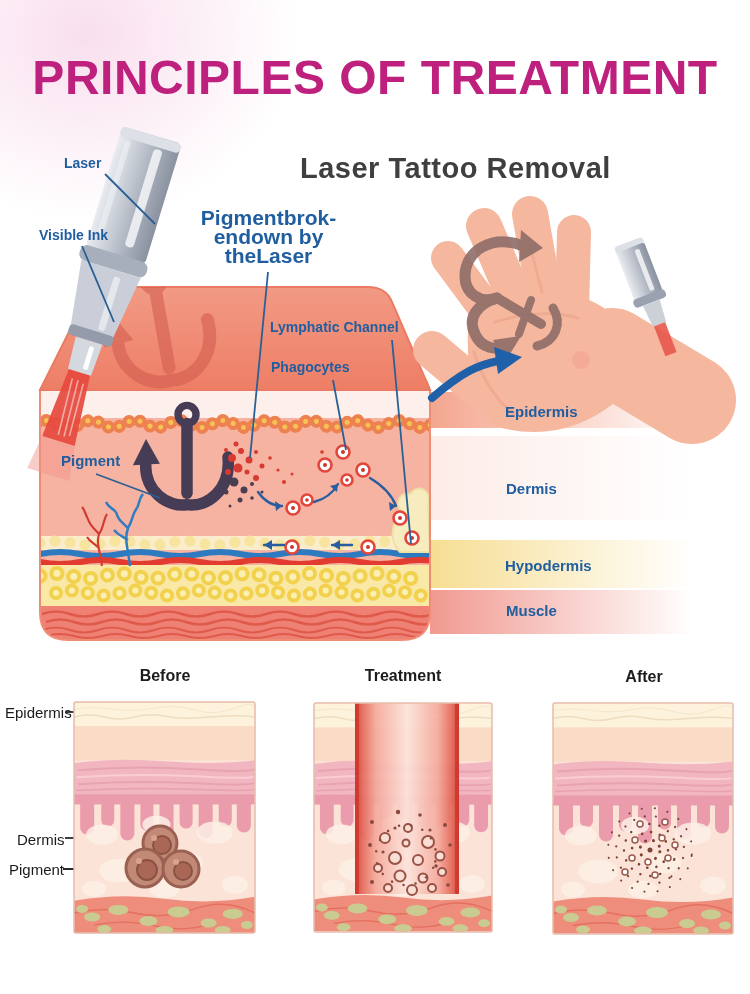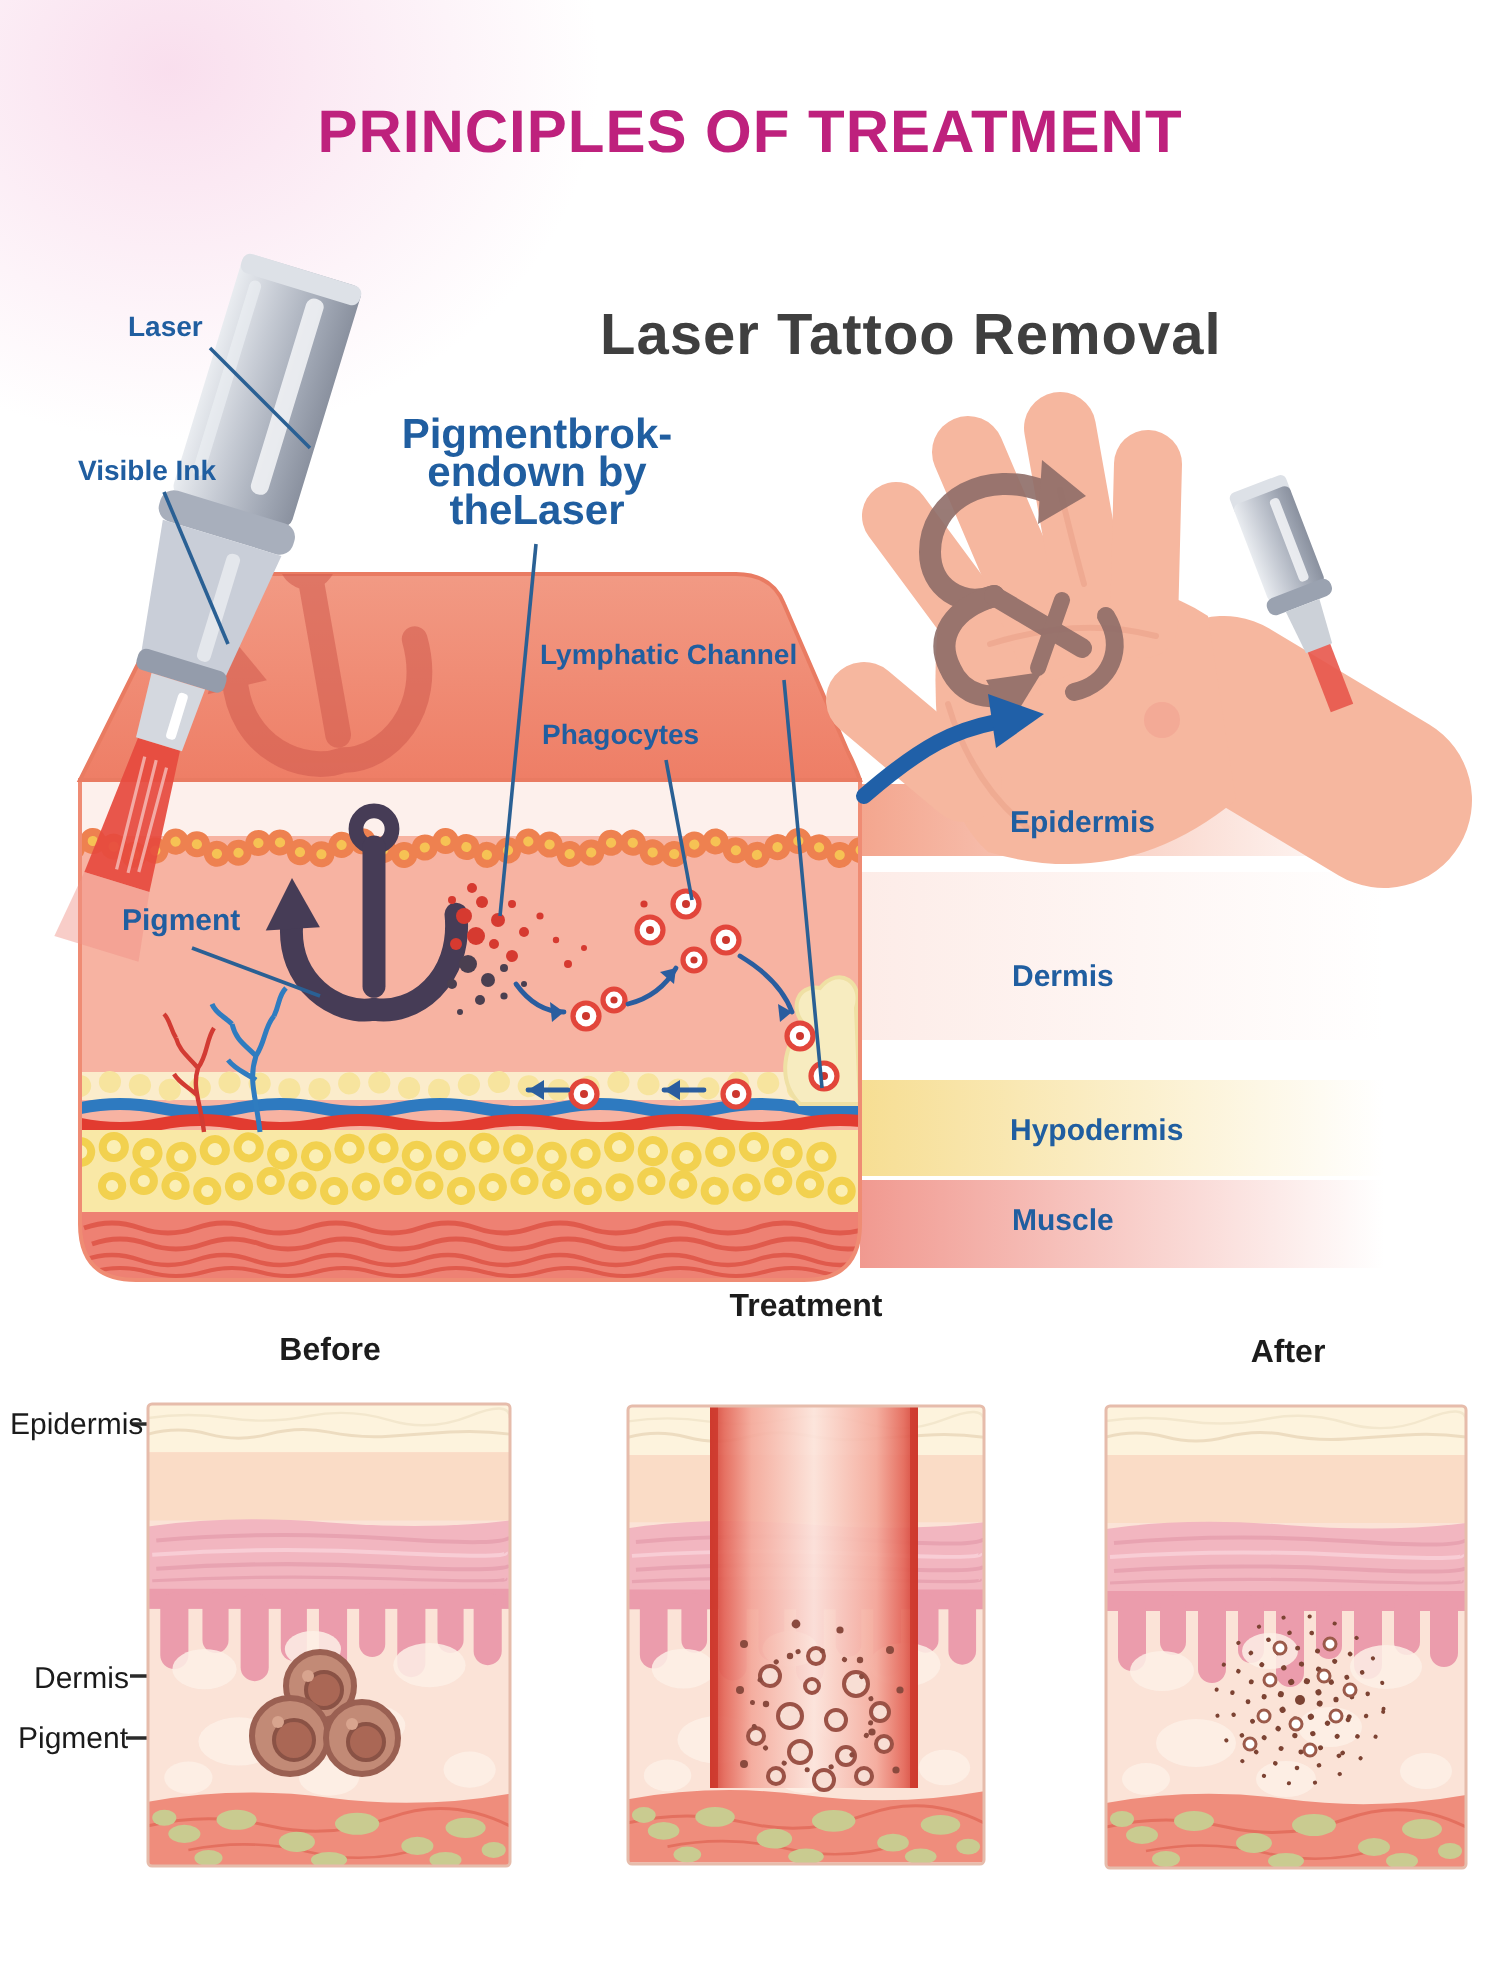--- a/index.html
+++ b/index.html
@@ -7,21 +7,21 @@
     width:750px;height:994px;position:relative;background:#ffffff;
     font-family:"Liberation Sans",sans-serif;overflow:hidden;
   }
   .pink-glow{
     position:absolute;left:-130px;top:-150px;width:430px;height:370px;
     background:radial-gradient(closest-side,rgba(246,205,228,.65),rgba(246,205,228,0));
     pointer-events:none;
   }
   .page-title{
     position:absolute;left:0;top:50px;width:750px;text-align:center;
-    font-size:30px;font-weight:800;letter-spacing:.5px;color:#be217d;
+    font-size:48px;font-weight:800;letter-spacing:.5px;color:#be217d;
   }
   .diagram-title{
     position:absolute;left:300px;top:152px;
     font-size:29px;font-weight:700;letter-spacing:.5px;color:#3f3f3f;
   }
   .lbl{
     position:absolute;color:#205ea0;font-weight:700;font-size:14px;line-height:17px;
   }
   .lbl-big{font-size:21px;line-height:19px;text-align:center;}
   .layer-lbl{position:absolute;color:#205ea0;font-weight:700;font-size:15px;}
@@ -442,18 +442,18 @@
 <div class="lbl" style="left:270px;top:319px;">Lymphatic Channel</div>
 <div class="lbl" style="left:271px;top:359px;">Phagocytes</div>
 <div class="lbl" style="left:61px;top:452px;font-size:15px;">Pigment</div>
 
 <div class="layer-lbl" style="left:505px;top:403px;">Epidermis</div>
 <div class="layer-lbl" style="left:506px;top:480px;">Dermis</div>
 <div class="layer-lbl" style="left:505px;top:557px;">Hypodermis</div>
 <div class="layer-lbl" style="left:506px;top:602px;">Muscle</div>
 
 <div class="stage-title" style="left:165px;top:667px;">Before</div>
-<div class="stage-title" style="left:403px;top:645px;text-align:center;">Treatment</div>
+<div class="stage-title" style="left:403px;top:667px;text-align:center;">Treatment</div>
 <div class="stage-title" style="left:644px;top:668px;">After</div>
 
 <div class="blk-lbl" style="left:5px;top:704px;">Epidermis</div>
 <div class="blk-lbl" style="left:17px;top:831px;">Dermis</div>
 <div class="blk-lbl" style="left:9px;top:861px;">Pigment</div>
 
 </body></html>

